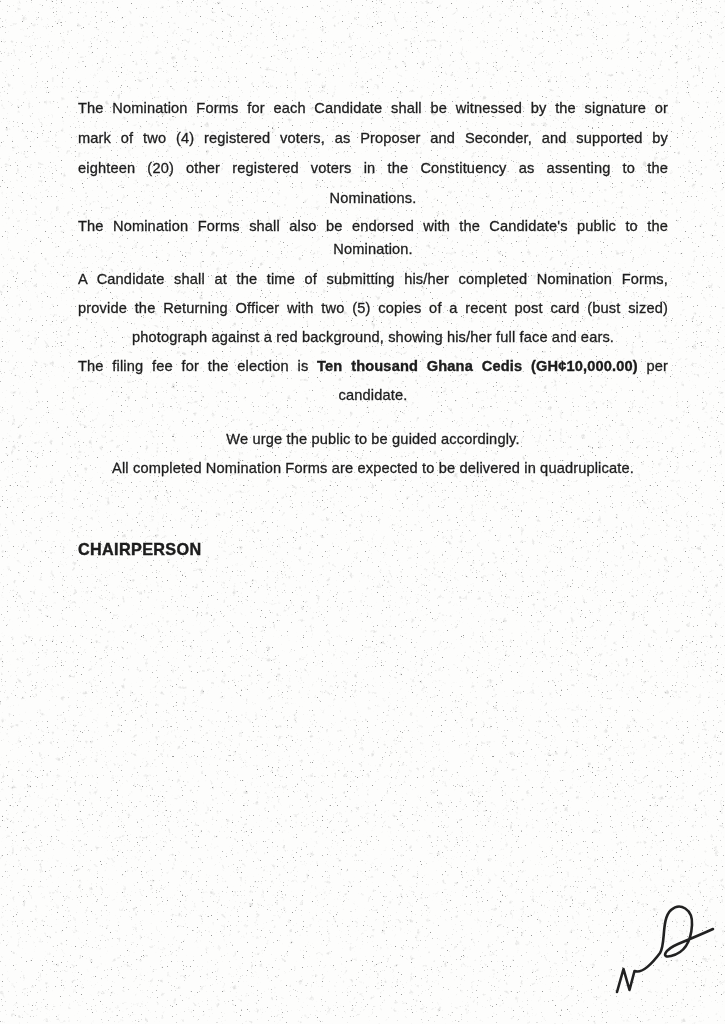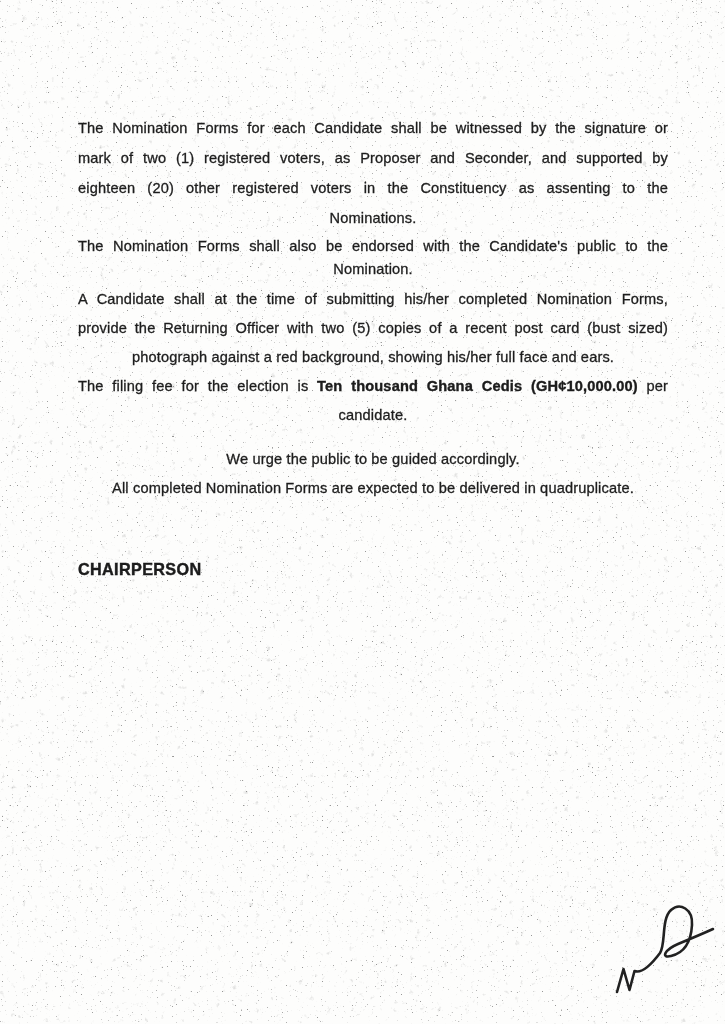--- a/index.html
+++ b/index.html
@@ -16,21 +16,20 @@
     overflow: hidden;
   }
   .noise { position: absolute; left: 0; top: 0; width: 725px; height: 1024px; pointer-events: none; }
   .content {
     position: absolute;
     left: 78px; top: 93px; width: 590px;
     font-size: 14.6px;
     letter-spacing: 0.15px;
     -webkit-text-stroke: 0.3px #1d1d1d;
     text-rendering: optimizeLegibility;
-    margin-top: 20px;
   }
   .para { margin: 0; }
   .lh30 .line { line-height: 30px; }
   .lh22 .line { line-height: 22.5px; }
   .lh29 .line { line-height: 29px; }
   .mt2  { margin-top: 2px; }
   .mt5  { margin-top: 5px; }
   .mt12 { margin-top: 12px; }
   .mt15 { margin-top: 15px; }
   .jline { text-align: justify; text-align-last: justify; text-justify: inter-word; }
@@ -65,21 +64,21 @@
       <feColorMatrix type="matrix" values="0 0 0 0 0  0 0 0 0 0  0 0 0 0 0  5 0 0 0 -3.4"></feColorMatrix>
     </filter>
     <rect width="725" height="1024" filter="url(#specks)" opacity="0.40"></rect>
     <rect width="725" height="1024" filter="url(#blotch)" opacity="0.10"></rect>
   </svg>
 
   <div class="content">
 
     <div class="para lh30">
       <div class="line jline">The Nomination Forms for each Candidate shall be witnessed by the signature or</div>
-      <div class="line jline">mark of two (1) registered voters, as Proposer and Seconder, and supported by</div>
+      <div class="line jline">mark of two (4) registered voters, as Proposer and Seconder, and supported by</div>
       <div class="line jline">eighteen (20) other registered voters in the Constituency as assenting to the</div>
       <div class="line lline">Nominations.</div>
     </div>
 
     <div class="para lh22 mt2">
       <div class="line jline">The Nomination Forms shall also be endorsed with the Candidate's public to the</div>
       <div class="line lline">Nomination.</div>
     </div>
 
     <div class="para lh29 mt5">

